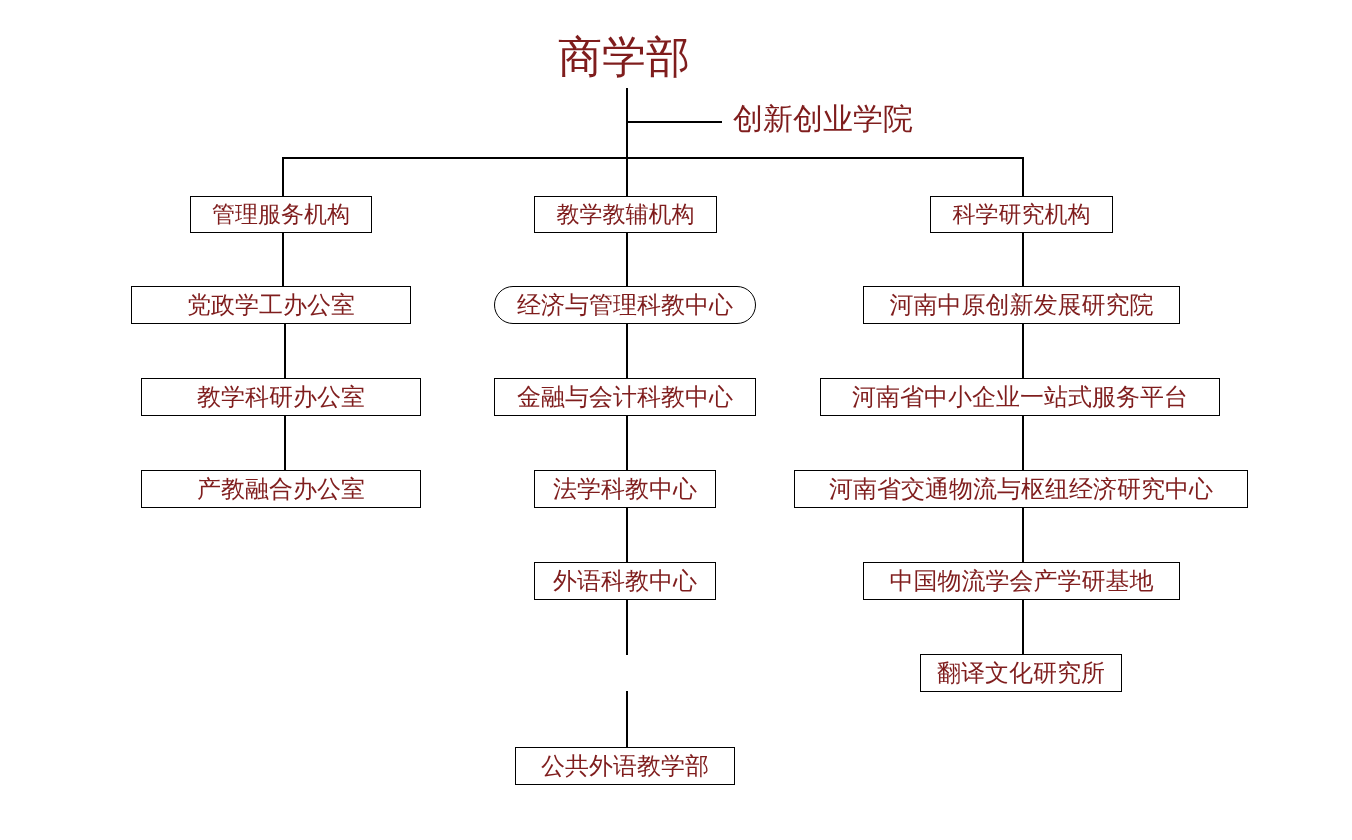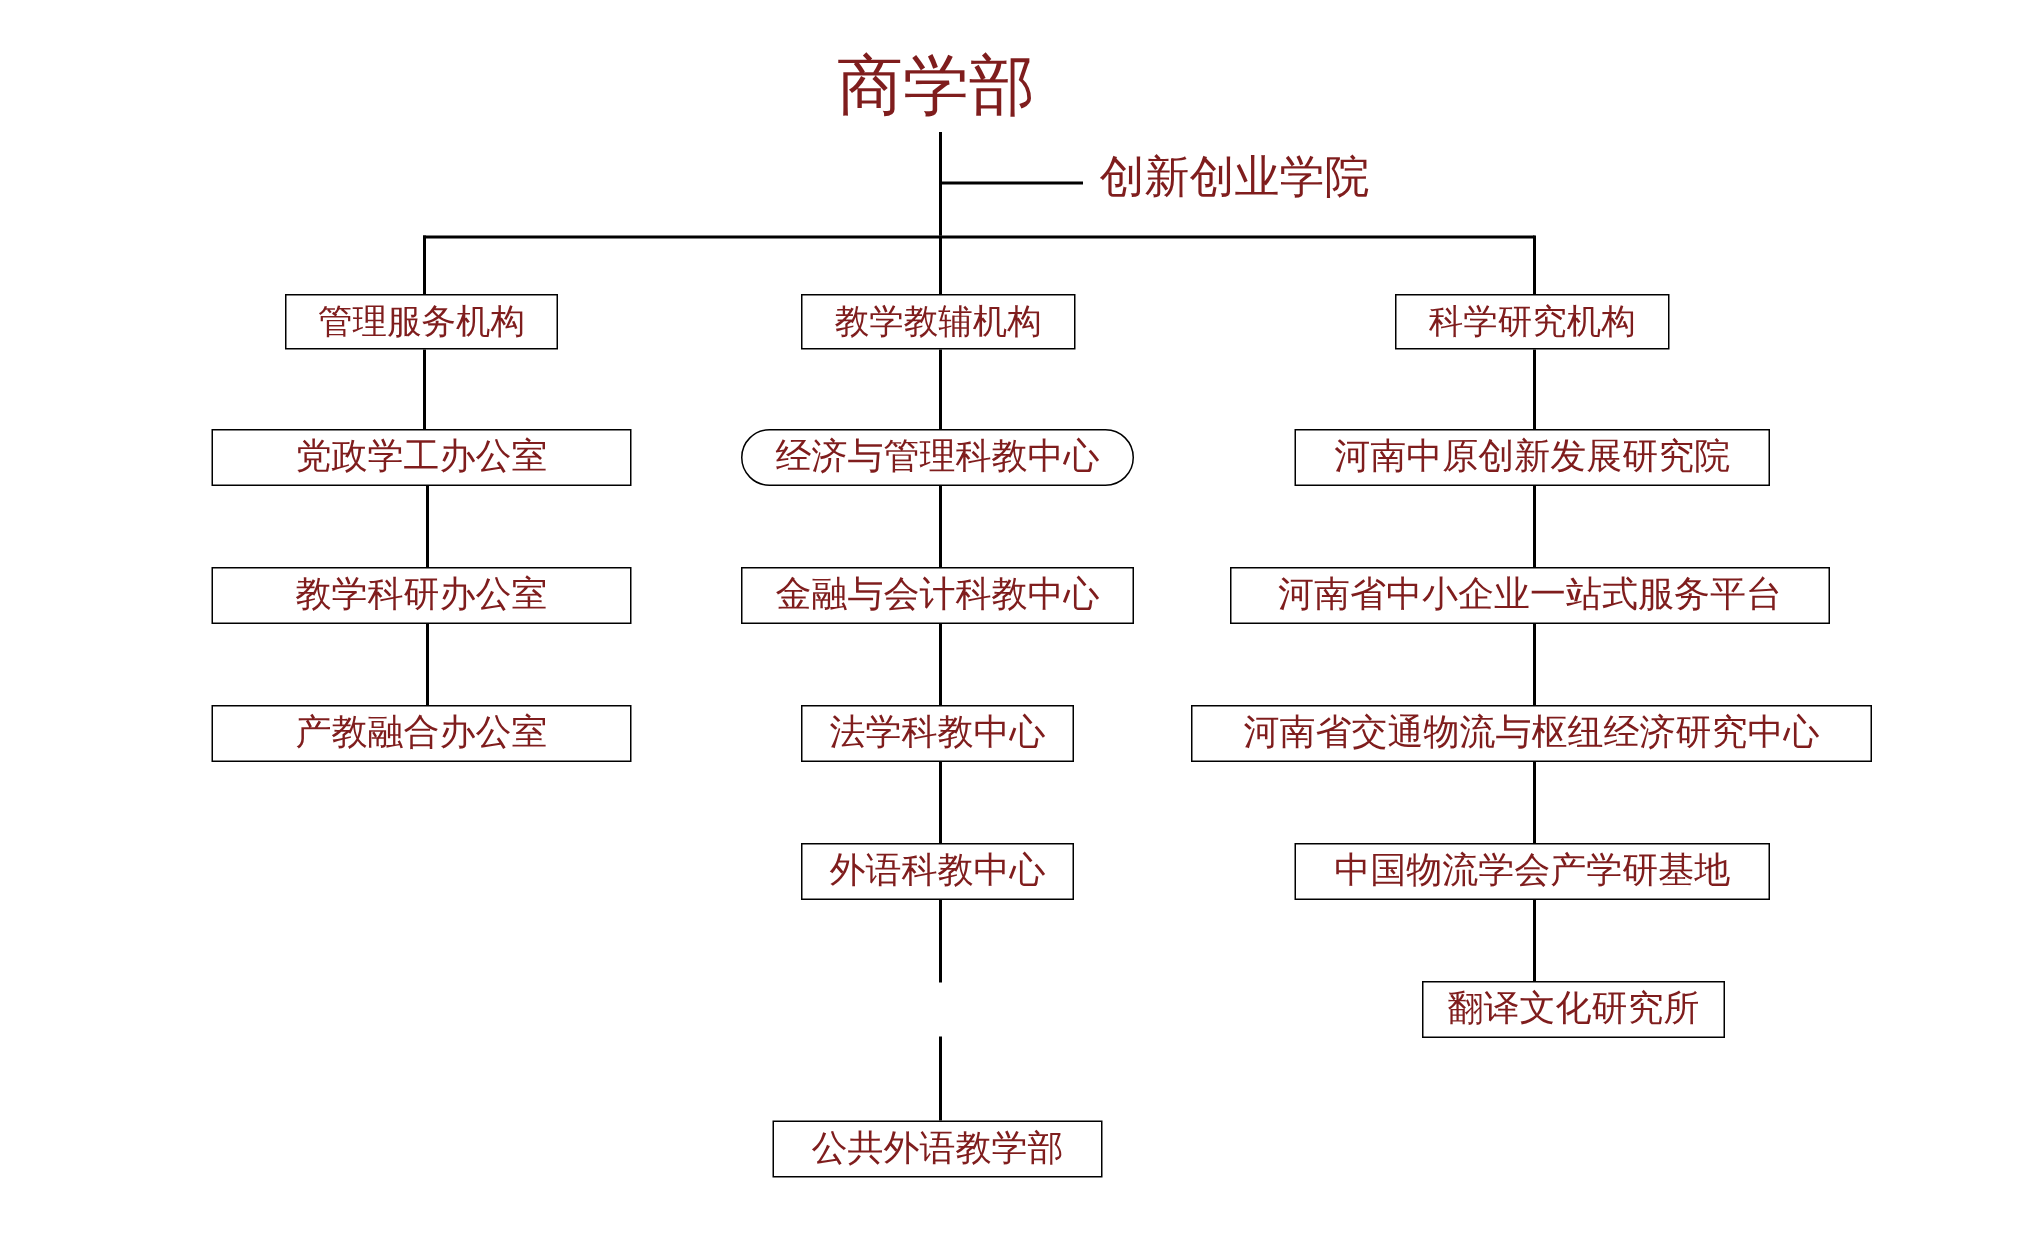--- a/index.html
+++ b/index.html
@@ -72,21 +72,21 @@
 
   <div class="edge-h" style="left:282px; top:157px; width:741px;"></div>
 
   <div class="edge-v" style="left:282px; top:157px; height:40px;"></div>
 
   <div class="node" style="left:190px; top:196px; width:182px; height:37px; font-size:23px;">
     <span class="node-label">管理服务机构</span>
   </div>
 
   <div class="edge-v" style="left:282px; top:232px; height:55px;"></div>
-  <div class="node" style="left:141px; top:286px; width:280px; height:38px; font-size:24px;">
+  <div class="node" style="left:131px; top:286px; width:280px; height:38px; font-size:24px;">
     <span class="node-label">党政学工办公室</span>
   </div>
 
   <div class="edge-v" style="left:284px; top:323px; height:56px;"></div>
   <div class="node" style="left:141px; top:378px; width:280px; height:38px; font-size:24px;">
     <span class="node-label">教学科研办公室</span>
   </div>
 
   <div class="edge-v" style="left:284px; top:415px; height:56px;"></div>
   <div class="node" style="left:141px; top:470px; width:280px; height:38px; font-size:24px;">
@@ -146,17 +146,17 @@
   <div class="node" style="left:794px; top:470px; width:454px; height:38px; font-size:24px;">
     <span class="node-label">河南省交通物流与枢纽经济研究中心</span>
   </div>
 
   <div class="edge-v" style="left:1022px; top:507px; height:56px;"></div>
   <div class="node" style="left:863px; top:562px; width:317px; height:38px; font-size:24px;">
     <span class="node-label">中国物流学会产学研基地</span>
   </div>
 
   <div class="edge-v" style="left:1022px; top:599px; height:56px;"></div>
-  <div class="node" style="left:920px; top:654px; width:202px; height:38px; font-size:24px;margin-left:28px;">
+  <div class="node" style="left:920px; top:654px; width:202px; height:38px; font-size:24px;">
     <span class="node-label">翻译文化研究所</span>
   </div>
 
 </div>
 
 </body></html>

